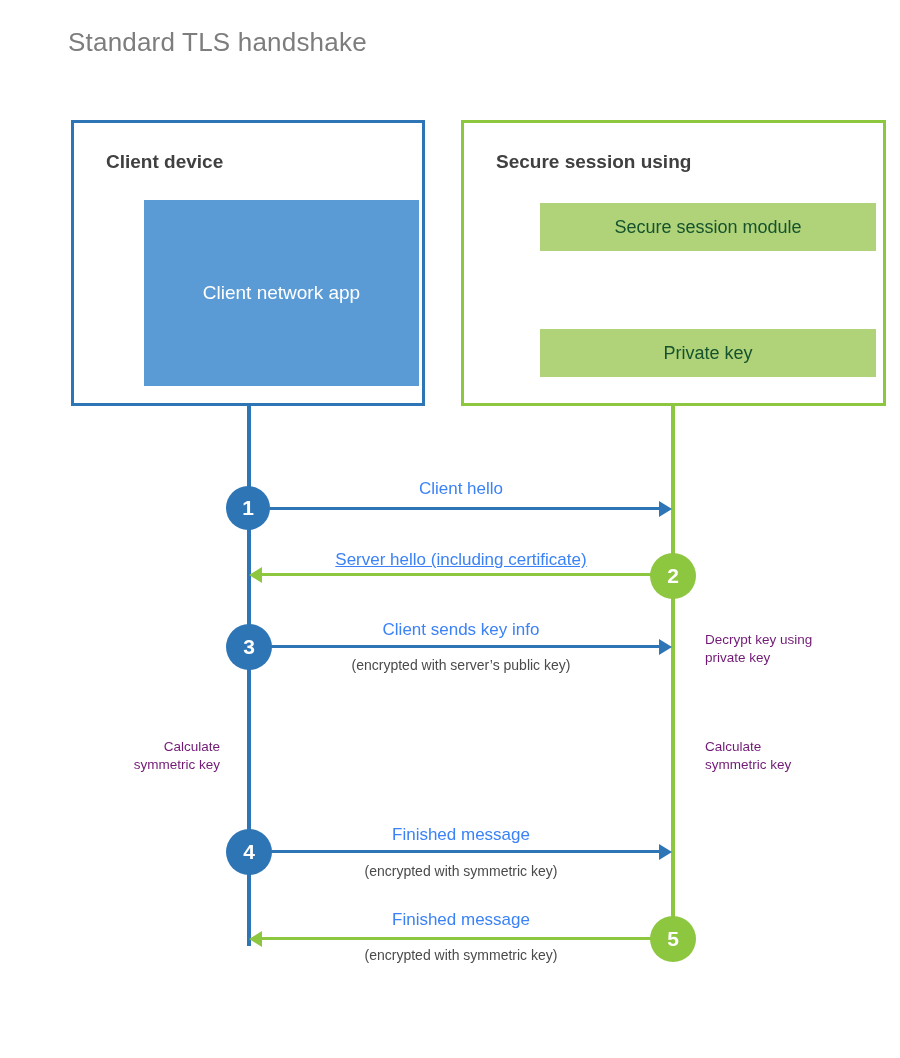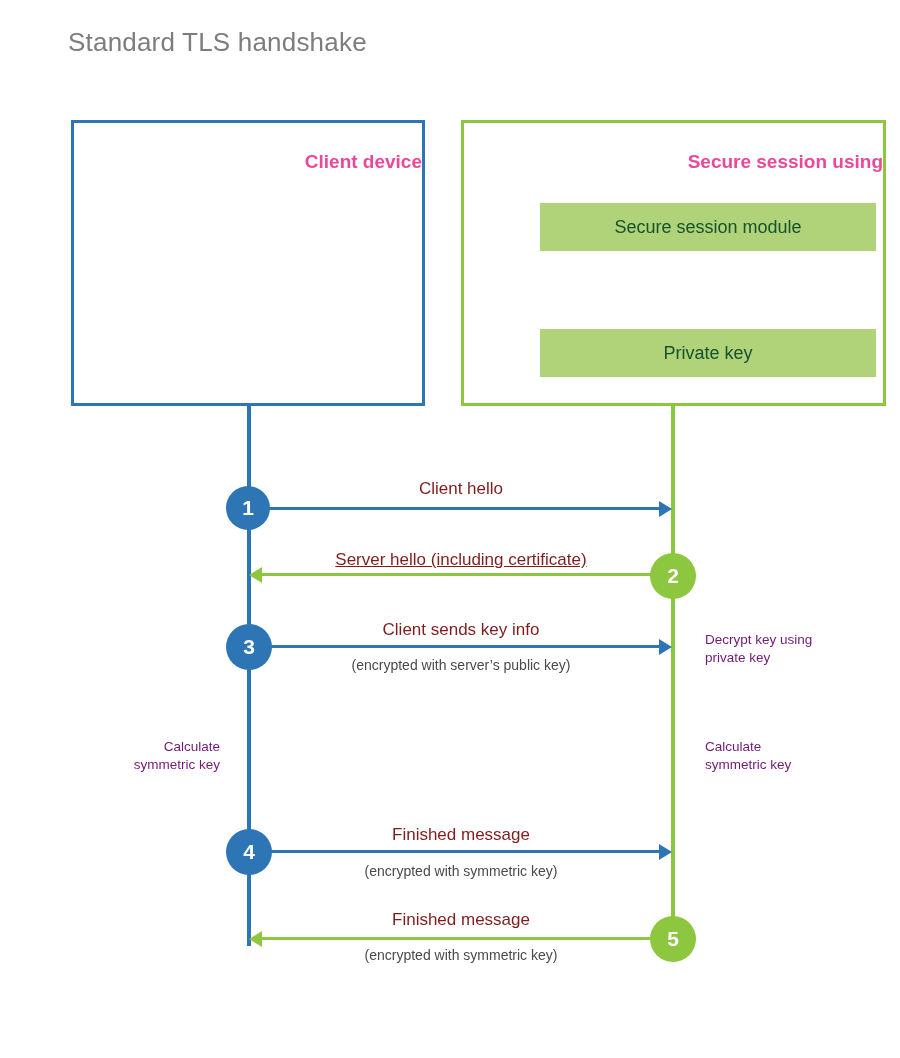--- a/index.html
+++ b/index.html
@@ -37,24 +37,24 @@
     border: 3px solid #2e75b6;
   }
   #server-box {
     left: 429px; top: 120px;
     width: 425px; height: 286px;
     border: 3px solid #8dc63f;
   }
   .party-title {
     position: absolute;
     left: 0; right: 0; top: 28px;
-    text-align: right;
+    text-align: left;
     font-size: 19px;
     font-weight: bold;
-    color: #ec4899;
+    color: #404040;
   }
 
   
   #client-app {
     position: absolute;
     left: 38px; top: 77px;
     width: 275px; height: 186px;
     background: #5b9bd5;
     color: #ffffff;
     font-size: 19px;
@@ -144,21 +144,21 @@
     border-bottom: 8px solid transparent;
     border-right: 13px solid #8dc63f;
   }
 
   
   .msg-label {
     position: absolute;
     text-align: center;
     font-size: 17px;
     font-weight: 300;
-    color: #7f1d1d;
+    color: #3b82f6;
     white-space: nowrap;
   }
   .msg-sub {
     position: absolute;
     text-align: center;
     font-size: 14px;
     font-weight: 300;
     color: #4a4a4a;
     white-space: nowrap;
   }
@@ -174,20 +174,21 @@
   .side-note.right-align { text-align: right; }
   .side-note.left-align  { text-align: left; }
 </style>
 </head>
 <body>
 
 <div id="title">Standard TLS handshake</div>
 
 <div id="client-box" class="party-box">
   <div class="party-title">Client device</div>
+  <div id="client-app">Client network app</div>
 </div>
 
 <div id="server-box" class="party-box">
   <div class="party-title">Secure session using</div>
   <div id="server-bar-0" class="server-bar">Secure session module</div>
   <div id="server-bar-2" class="server-bar">Private key</div>
 </div>
 
 <div id="client-lifeline" class="lifeline"></div>
 <div id="server-lifeline" class="lifeline"></div>

